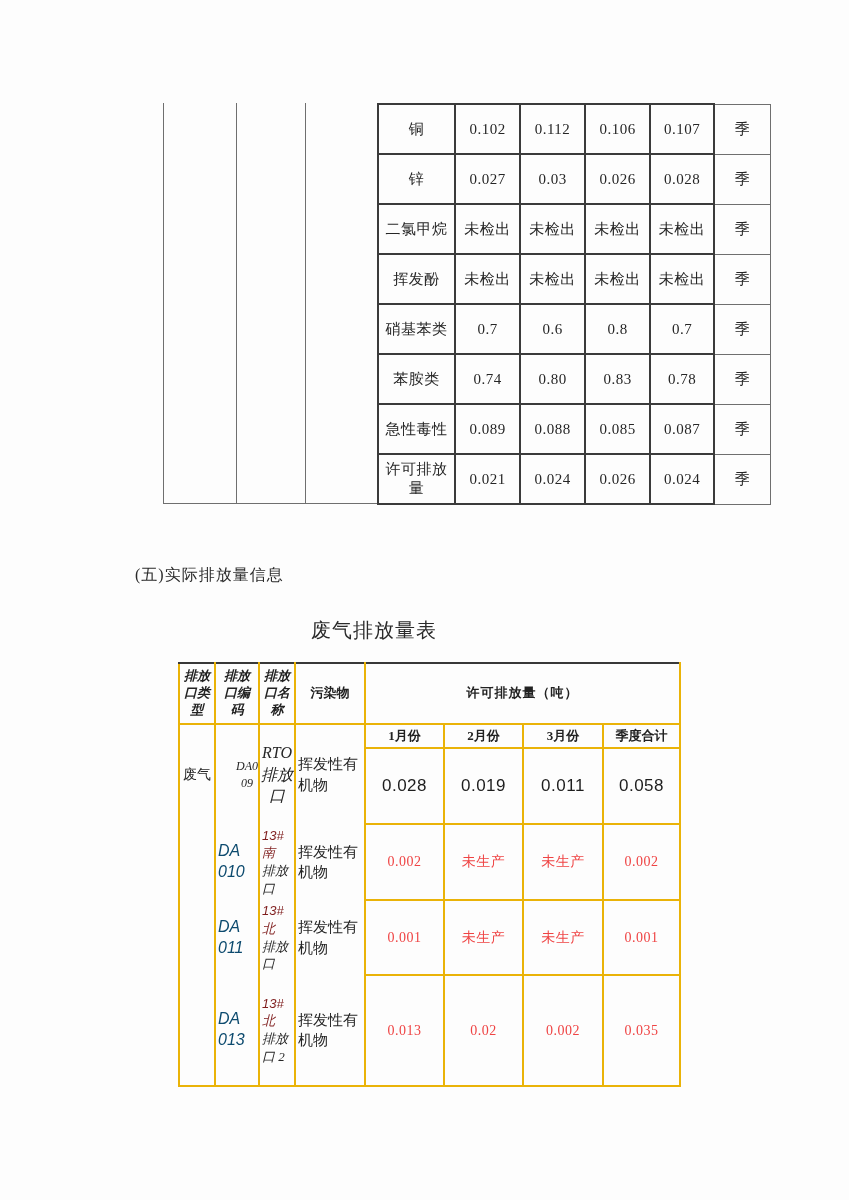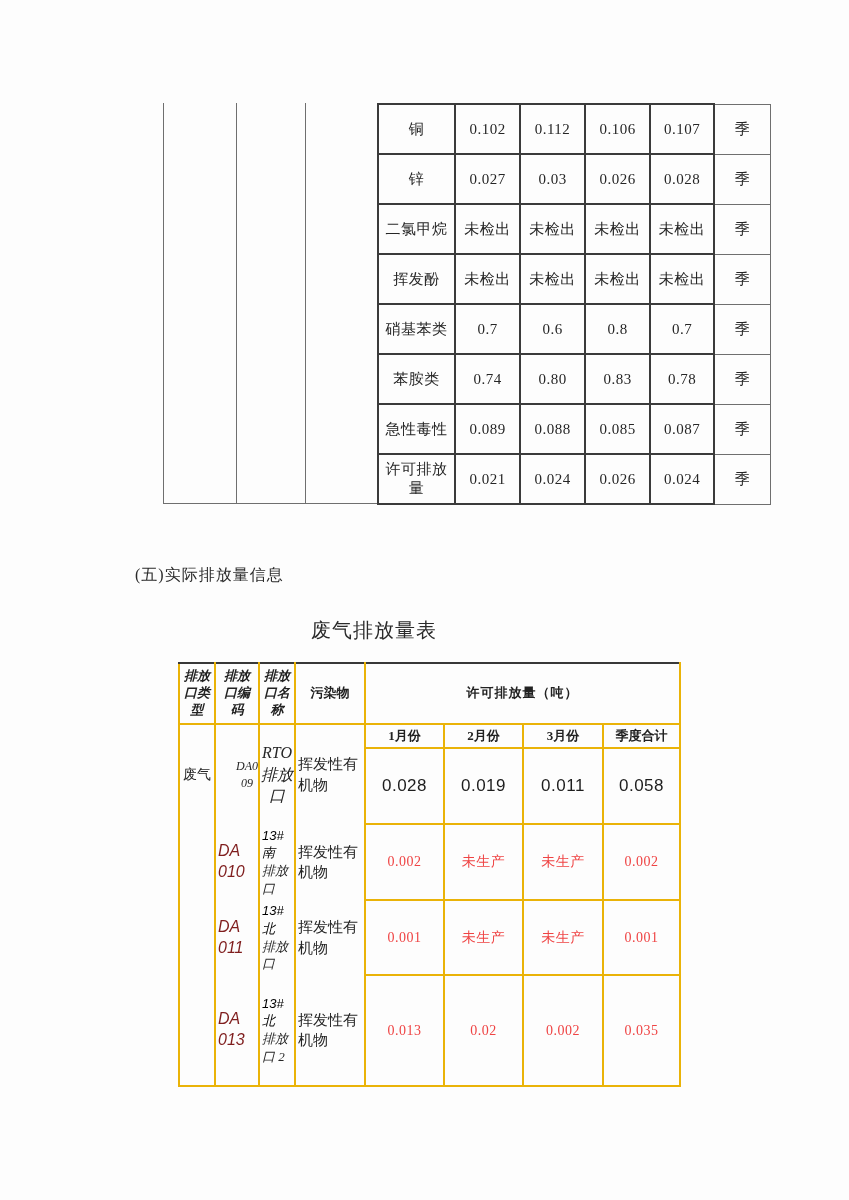--- a/index.html
+++ b/index.html
@@ -70,24 +70,24 @@
   td.span-cell { vertical-align:top; border-bottom:none; }
   td.col4 { border-right:2px solid #383838; }
   .stack { display:flex; flex-direction:column; width:100%; overflow:hidden; }
   .blk { display:flex; flex-direction:column; justify-content:center; }
   .b1 { height:99px; } .b2 { height:76px; } .b3 { height:75px; } .b4 { height:110px; }
   .blk.center { align-items:center; text-align:center; }
   .blk.left   { align-items:flex-start; text-align:left; padding-left:2px; }
   .line { display:block;font-style:italic; }
 
   .code-serif { font-size:12px; line-height:1.35;margin-left:20px; }
-  .code-sans  { font-family:"Liberation Sans","DejaVu Sans",sans-serif; font-size:16px; line-height:1.3; color:#7f1d1d; }
+  .code-sans  { font-family:"Liberation Sans","DejaVu Sans",sans-serif; font-size:16px; line-height:1.3; color:#0c4a6e; }
   .name-serif { font-size:16px; line-height:1.35; }
   .name-mixed { font-size:13px; line-height:1.35; }
-  .name-mixed .line:first-child { font-family:"Liberation Sans","DejaVu Sans",sans-serif; color:#000000; }
+  .name-mixed .line:first-child { font-family:"Liberation Sans","DejaVu Sans",sans-serif; color:#7f1d1d; }
   .outlet-type { font-size:14px; }
   .poll { font-size:15px; line-height:1.35; }
 </style>
 </head>
 <body>
 
 <div class="page">
 
   <div class="tlc-wrap">
     <div class="tlc tlc-1"></div>

